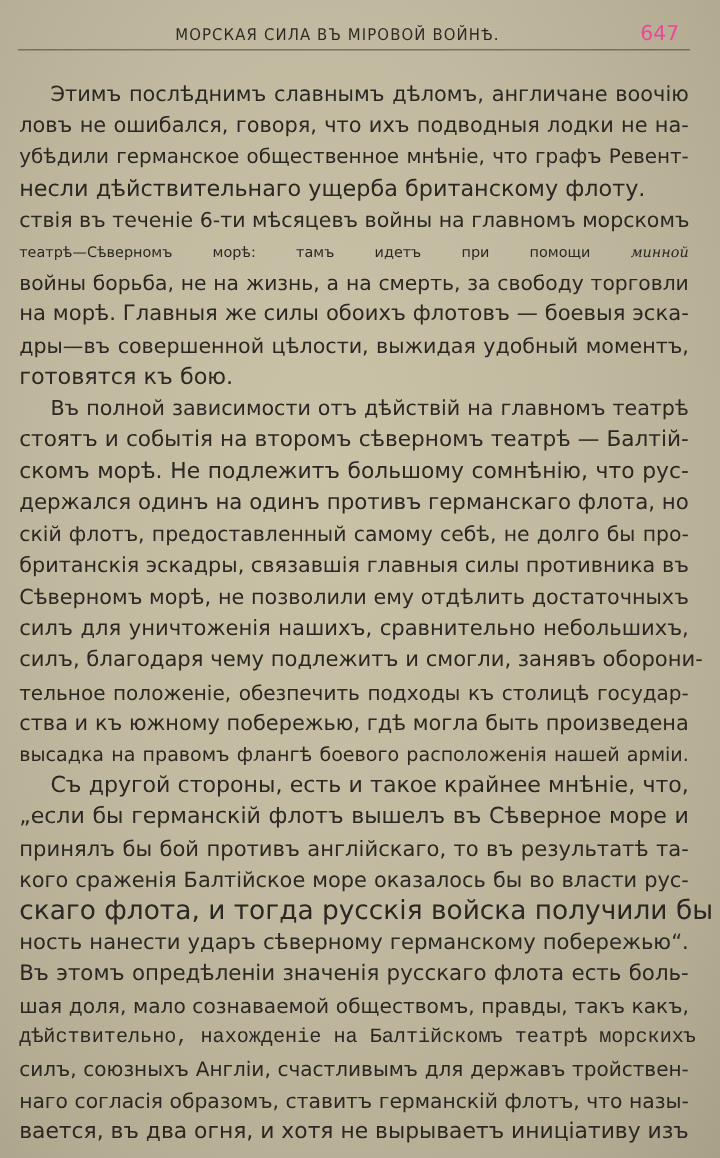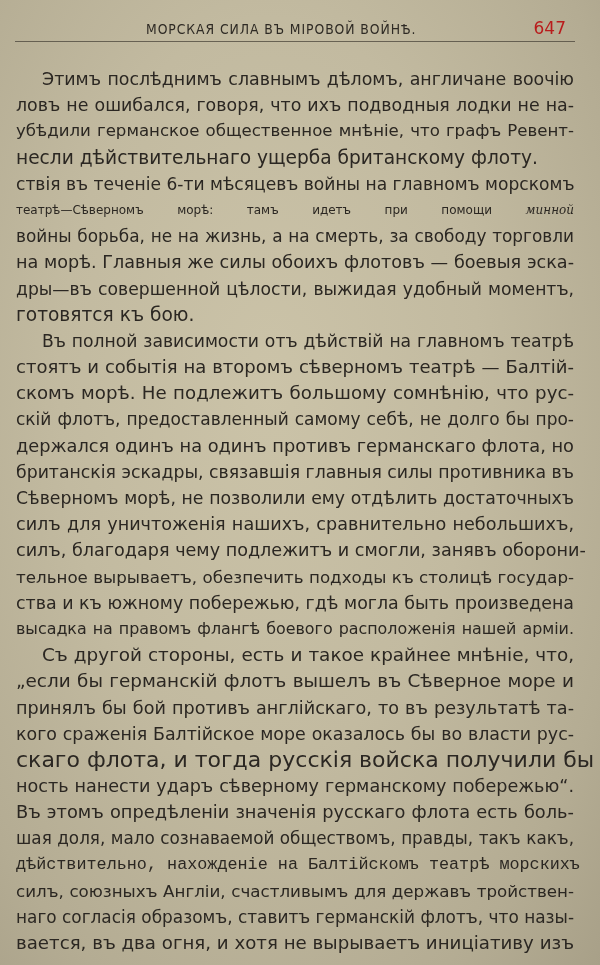--- a/index.html
+++ b/index.html
@@ -16,21 +16,21 @@
   }
   .running-title {
     position: absolute; left: 130px; top: 3px;
     font-family: "DejaVu Sans", "Liberation Sans", sans-serif;
     font-size: 13.5px; letter-spacing: 1px; color: #2e2a24;
     transform: scaleX(0.92); transform-origin: left;
   }
   .page-number {
     position: absolute; right: 10px; top: 0px;
     font-family: "DejaVu Sans", "Liberation Sans", sans-serif;
-    font-size: 17px; color: #b91c1c;
+    font-size: 17px; color: #ec4899;
   }
   .rule {
     position: absolute; left: 15px; top: 41px; width: 560px; height: 1px;
     background: #4a443a; opacity: 0.75;
   }
   .body-text {
     position: absolute; left: 16px; top: 66px; width: 558px;
     font-family: "DejaVu Sans", "Liberation Sans", sans-serif;
     font-size: 18.6px; line-height: 26.2px; color: #2b2722;
   }
@@ -68,27 +68,27 @@
       <span class="line narrow" style="display: block; font-size: 16.9px;">войны борьба, не на жизнь, а на смерть, за свободу торговли</span>
       <span class="line" style="display: block; font-size: 17.6px;">на морѣ. Главныя же силы обоихъ флотовъ — боевыя эска-</span>
       <span class="line" style="display: block; font-size: 17.2px;">дры—въ совершенной цѣлости, выжидая удобный моментъ,</span>
       <span class="line last" style="display: block;">готовятся къ бою.</span>
     </div>
 
     <div>
       <span class="line indent" style="display: block; font-size: 17.2px;">Въ полной зависимости отъ дѣйствій на главномъ театрѣ</span>
       <span class="line" style="display: block; font-size: 18px;">стоятъ и событія на второмъ сѣверномъ театрѣ — Балтій-</span>
       <span class="line" style="display: block; font-size: 18.2px;">скомъ морѣ. Не подлежитъ большому сомнѣнію, что рус-</span>
+      <span class="line" style="display: block; font-size: 17.8px;">держался одинъ на одинъ противъ германскаго флота, но</span>
       <span class="line" style="display: block; font-size: 17px;">скій флотъ, предоставленный самому себѣ, не долго бы про-</span>
-      <span class="line" style="display: block; font-size: 17.8px;">держался одинъ на одинъ противъ германскаго флота, но</span>
       <span class="line narrow" style="display: block; font-size: 17.3px;">британскія эскадры, связавшія главныя силы противника въ</span>
       <span class="line narrow" style="display: block; font-size: 17.3px;">Сѣверномъ морѣ, не позволили ему отдѣлить достаточныхъ</span>
       <span class="line" style="display: block; font-size: 17.6px;">силъ для уничтоженія нашихъ, сравнительно небольшихъ,</span>
       <span class="line" style="display: block; font-size: 17.6px;">силъ, благодаря чему подлежитъ и смогли, занявъ оборони-</span>
-      <span class="line narrow" style="display: block; font-size: 16.7px;">тельное вырываетъ, обезпечить подходы къ столицѣ государ-</span>
+      <span class="line narrow" style="display: block; font-size: 16.7px;">тельное положеніе, обезпечить подходы къ столицѣ государ-</span>
       <span class="line" style="display: block; font-size: 17.4px;">ства и къ южному побережью, гдѣ могла быть произведена</span>
       <span class="line narrow" style="display: block; font-size: 15.9px;">высадка на правомъ флангѣ боевого расположенія нашей арміи.</span>
     </div>
 
     <div>
       <span class="line indent" style="display: block; font-size: 18.4px;">Съ другой стороны, есть и такое крайнее мнѣніе, что,</span>
       <span class="line" style="display: block; font-size: 18.4px;">„если бы германскій флотъ вышелъ въ Сѣверное море и</span>
       <span class="line" style="display: block; font-size: 17.6px;">принялъ бы бой противъ англійскаго, то въ результатѣ та-</span>
       <span class="line" style="display: block; font-size: 17.4px;">кого сраженія Балтійское море оказалось бы во власти рус-</span>
       <span class="line" style="display: block; font-size: 22px;">скаго флота, и тогда русскія войска получили бы возмож-</span>

